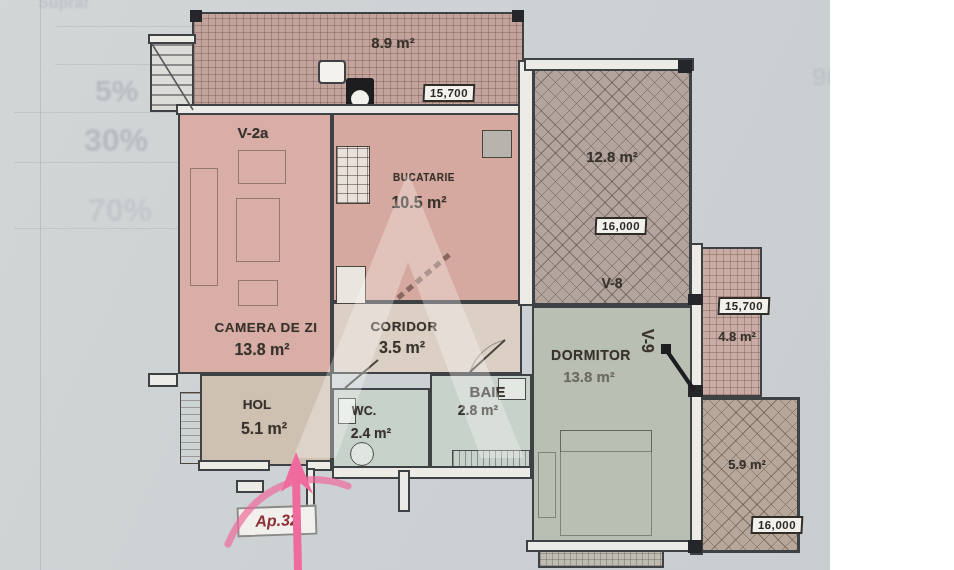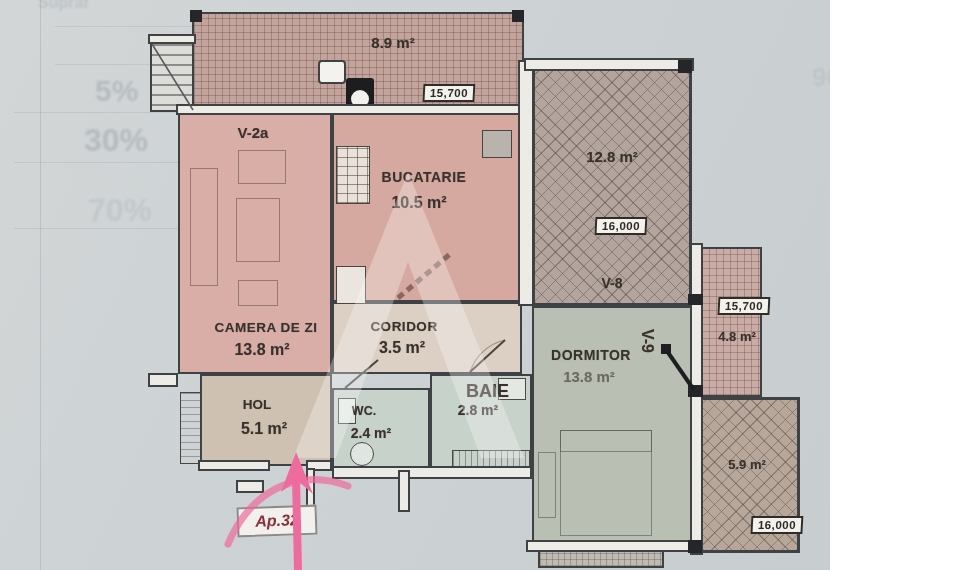--- a/index.html
+++ b/index.html
@@ -132,21 +132,21 @@
     <path d="M470,372 A48,48 0 0 1 505,340" fill="none" stroke="rgba(74,68,62,.45)" stroke-width="1.2"></path>
     <line x1="345" y1="388" x2="378" y2="360" stroke="#4a443e" stroke-width="2"></line>
     <line x1="694" y1="390" x2="667" y2="351" stroke="#1e1e22" stroke-width="4"></line>
     <rect x="661" y="344" width="10" height="10" fill="#1e1e22"></rect>
   </svg>
 
   <div class="lbl" style="left:393px;top:42px;font-size:15px;">8.9 m²</div>
   <div class="dimbox" style="left:449px;top:93px;">15,700</div>
 
   <div class="lbl" style="left:253px;top:132px;font-size:15px;">V-2a</div>
-  <div class="lbl" style="left:424px;top:177px;font-size:14px;letter-spacing:.5px;">BUCATARIE</div>
+  <div class="lbl" style="left:424px;top:177px;font-size:10px;letter-spacing:.5px;">BUCATARIE</div>
   <div class="lbl" style="left:419px;top:203px;font-size:16px;">10.5 m²</div>
 
   <div class="lbl" style="left:612px;top:156px;font-size:15px;">12.8 m²</div>
   <div class="dimbox" style="left:621px;top:226px;">16,000</div>
   <div class="lbl" style="left:612px;top:283px;font-size:14px;">V-8</div>
 
   <div class="lbl" style="left:266px;top:327px;font-size:13.5px;letter-spacing:.5px;">CAMERA DE ZI</div>
   <div class="lbl" style="left:262px;top:350px;font-size:16px;">13.8 m²</div>
 
   <div class="lbl" style="left:404px;top:326px;font-size:13.5px;letter-spacing:.5px;">CORIDOR</div>
@@ -161,21 +161,21 @@
 
   <div class="lbl" style="left:747px;top:464px;font-size:13px;">5.9 m²</div>
   <div class="dimbox" style="left:777px;top:525px;">16,000</div>
 
   <div class="lbl" style="left:257px;top:404px;font-size:13.5px;">HOL</div>
   <div class="lbl" style="left:264px;top:429px;font-size:16px;">5.1 m²</div>
 
   <div class="lbl" style="left:364px;top:411px;font-size:12.5px;">WC.</div>
   <div class="lbl" style="left:371px;top:433px;font-size:14px;">2.4 m²</div>
 
-  <div class="lbl" style="left:469px;top:391px;font-size:18px;padding-left:37px;">BAIE</div>
+  <div class="lbl" style="left:469px;top:391px;font-size:15px;padding-left:37px;">BAIE</div>
   <div class="lbl" style="left:478px;top:410px;font-size:14px;">2.8 m²</div>
 
   <div id="ap-box">Ap.32</div>
 
   <div id="watermark-layer">
     <svg width="954" height="570" style="position:absolute;left:0;top:0;">
       <polygon points="408,172 293,458 336,458 408,262 481,458 524,458" fill="rgba(255,255,255,0.30)"></polygon>
     </svg>
   </div>
 

